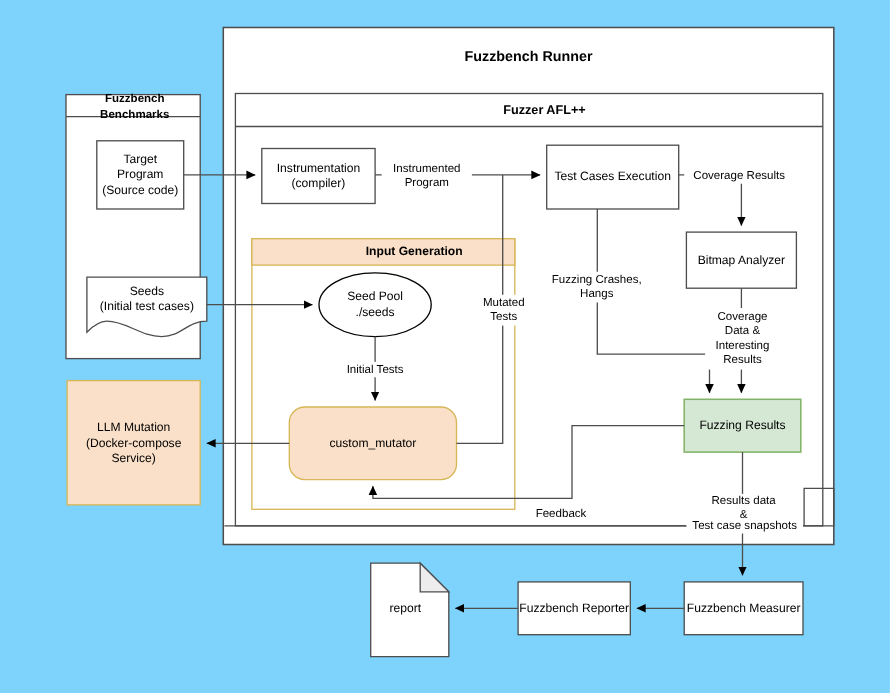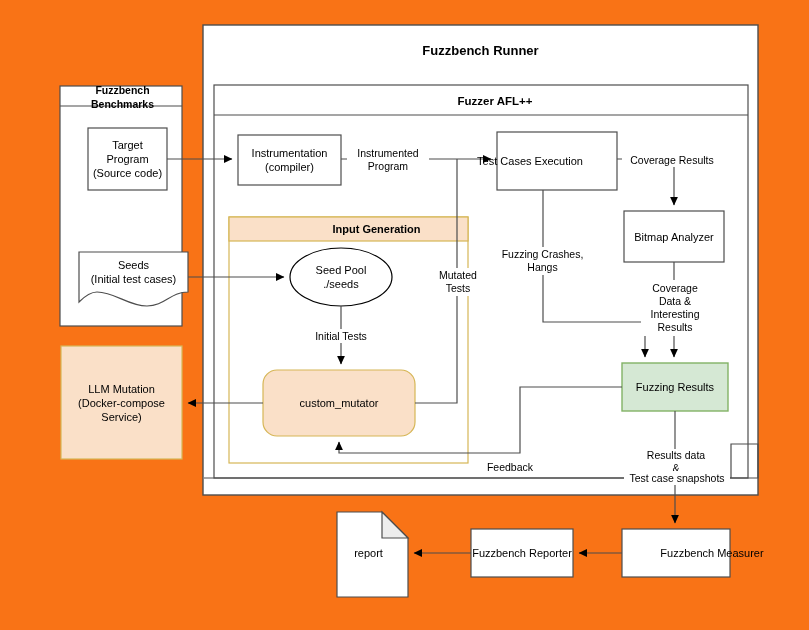--- a/index.html
+++ b/index.html
@@ -8,21 +8,21 @@
     background: #ffffff;
   }
   body {
     font-family: "Liberation Sans", sans-serif;
     -webkit-font-smoothing: antialiased;
   }
   #canvas {
     position: relative;
     width: 809px;
     height: 630px;
-    background: #f97316;
+    background: #7dd3fc;
     overflow: hidden;
   }
   svg.layer {
     position: absolute;
     left: 0;
     top: 0;
     width: 809px;
     height: 630px;
   }
   .node-label {
@@ -215,31 +215,31 @@
 Service)</div>
 
   <div class="node-label" style="left:238px; top:135px; width:103px; height:50px;">Instrumentation
 (compiler)</div>
 
   <div class="node-label" style="left:290px; top:248px; width:102px; height:58px;">Seed Pool
 ./seeds</div>
 
   <div class="node-label" style="left:263px; top:370px; width:152px; height:66px;">custom_mutator</div>
 
-  <div class="node-label" style="left:470px; top:132px; width:120px; height:58px;">Test Cases Execution</div>
+  <div class="node-label" style="left:497px; top:132px; width:120px; height:58px;">Test Cases Execution</div>
 
   <div class="node-label" style="left:624px; top:211px; width:100px; height:51px;border-radius:16px;">Bitmap Analyzer</div>
 
   <div class="node-label" style="left:622px; top:363px; width:106px; height:48px;">Fuzzing Results</div>
 
   <div class="node-label" style="left:337px; top:538px; width:63px; height:30px;">report</div>
 
   <div class="node-label" style="left:471px; top:529px; width:102px; height:48px;">Fuzzbench Reporter</div>
 
-  <div class="node-label" style="left:622px; top:529px; width:108px; height:48px;margin-left:36px;">Fuzzbench Measurer</div>
+  <div class="node-label" style="left:622px; top:529px; width:108px; height:48px;">Fuzzbench Measurer</div>
 
   <div class="edge-label" style="left:347px; top:146px; width:82px; height:28px;">Instrumented
 Program</div>
 
   <div class="edge-label" style="left:622px; top:153px; width:100px; height:14px;">Coverage Results</div>
 
   <div class="edge-label" style="left:490px; top:247px; width:105px; height:28px;">Fuzzing Crashes,
 Hangs</div>
 
   <div class="edge-label" style="left:641px; top:280px; width:68px; height:56px;">Coverage

